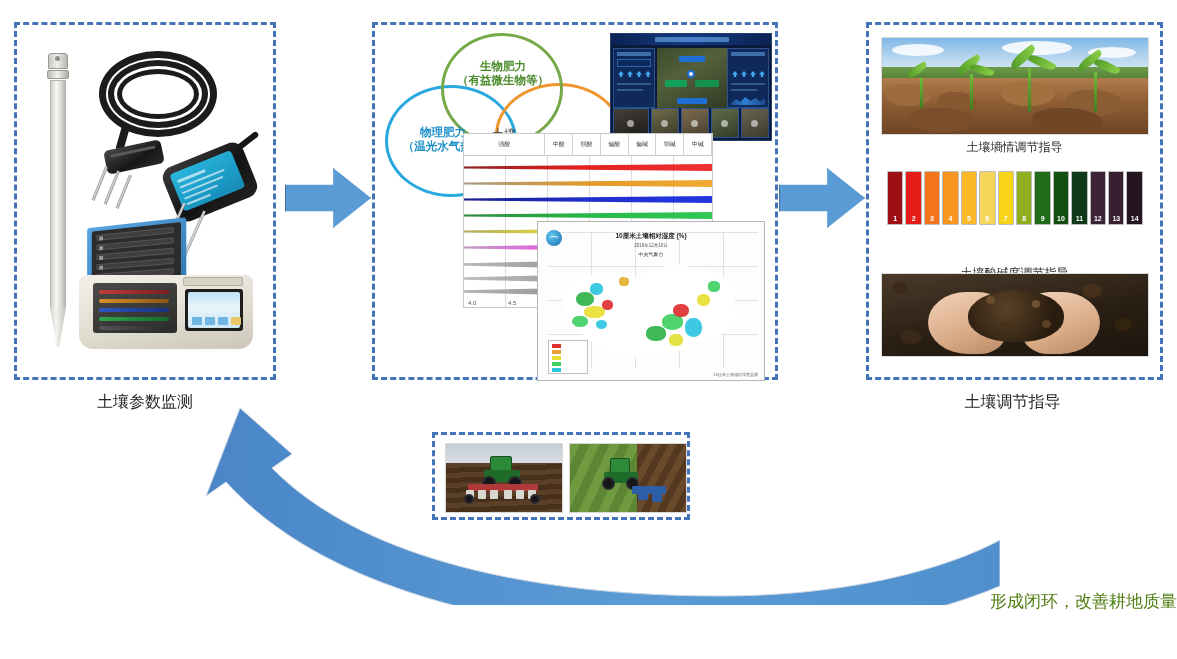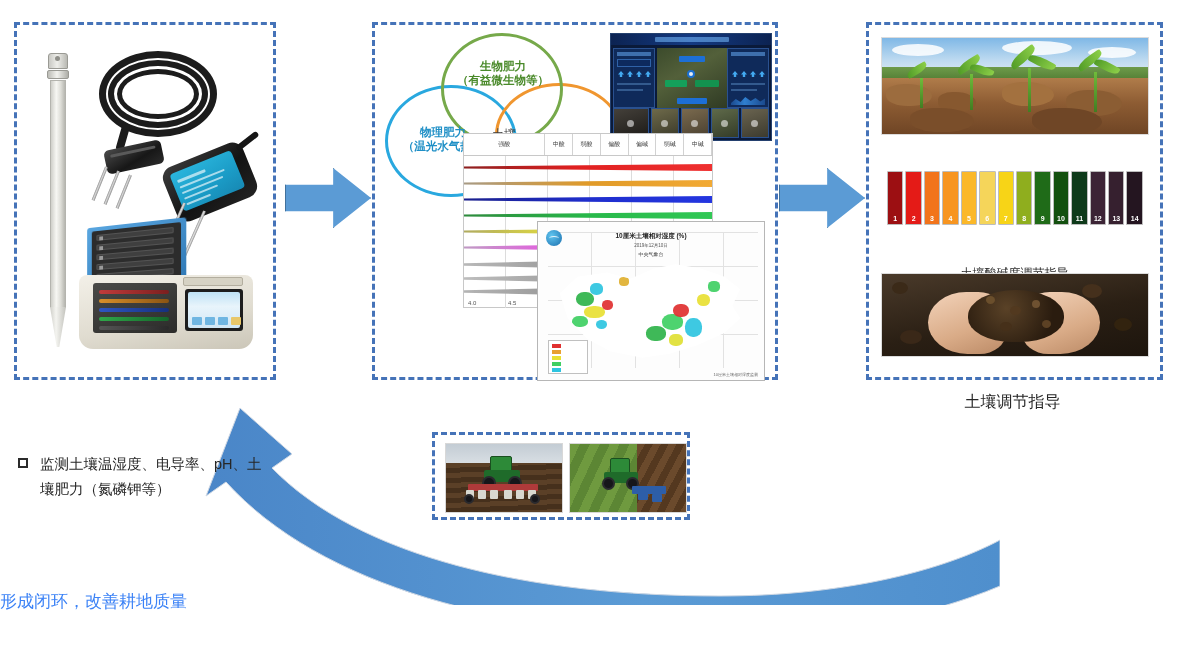--- a/index.html
+++ b/index.html
@@ -466,22 +466,22 @@
   .tr-cab  { position:absolute; background:#2d8a38; border:1px solid #1a4f1f; border-radius:2px; }
   .tr-wheel{ position:absolute; background:#16161a; border-radius:50%; border:2px solid #2a2a2e;}
   .tr-imp  { position:absolute; background:#b03a3a; border-radius:1px; }
   .tr-imp-blue { position:absolute; background:#2d5ea8; border-radius:1px; }
   .tr-row  { position:absolute; background:#d8d8d0; border-radius:1px; }
 
   
   #feedback-arrow { position: absolute; left: 200px; top: 390px; width: 800px; height: 215px; }
 
   #bottom-caption {
-    position: absolute; left: 0; width: 100%; top: 590px; text-align: left;
-    font-size: 17px; color: #3b82f6;
+    position: absolute; left: 0; width: 100%; top: 590px; text-align: right;
+    font-size: 17px; color: #4d7c0f;
   }
 
   
   #bullet-block { position: absolute; left: 18px; top: 452px; width: 250px; }
   .bullet-row { display: flex; align-items: flex-start; gap: 12px; }
   .bullet-marker {
     width: 10px; height: 10px; border: 2px solid #2b2b2b; margin-top: 6px; flex: 0 0 auto;
   }
   .bullet-text { font-size: 14.5px; line-height: 1.75; color: #262626; }
 </style>
@@ -561,20 +561,21 @@
                 <div class="btn"></div>
                 <div class="btn"></div>
                 <div class="btn"></div>
             </div>
           </div>
         </div>
       </div>
 
     </div>
   </div>
+  <div class="panel-caption" id="cap-left">土壤参数监测</div>
 
   <div class="block-arrow" id="arrow-1"></div>
 
   <div class="panel" id="panel-mid">
 
     <div class="venn">
       <div class="venn-circle vc-blue"></div>
       <div class="venn-circle vc-orange"></div>
       <div class="venn-circle vc-green"></div>
       <div class="venn-label" id="venn-bio">生物肥力<br>（有益微生物等）</div>
@@ -706,20 +707,21 @@
       <div class="leaf" style="left:88px;top:28px;width:24px;height:8px;transform:rotate(24deg);"></div>
       <div class="stem" style="left:146px;top:30px;height:44px;"></div>
       <div class="leaf" style="left:126px;top:14px;width:30px;height:10px;transform:rotate(-38deg);"></div>
       <div class="leaf" style="left:146px;top:20px;width:28px;height:9px;transform:rotate(28deg);"></div>
       <div class="stem" style="left:212px;top:34px;height:40px;"></div>
       <div class="leaf" style="left:194px;top:18px;width:28px;height:9px;transform:rotate(-34deg);"></div>
       <div class="leaf" style="left:212px;top:24px;width:26px;height:9px;transform:rotate(30deg);"></div>
       <div class="stem" style="left:38px;top:40px;height:30px;"></div>
       <div class="leaf" style="left:24px;top:28px;width:22px;height:8px;transform:rotate(-30deg);"></div>
     </div>
+    <div class="rp-caption" id="rcap-moisture">土壤墒情调节指导</div>
 
     <div class="ph-scale">
       <div class="ph-swatch" style="background:#9c0f12">
           <span>1</span>
         </div>
       <div class="ph-swatch" style="background:#e41b17">
           <span>2</span>
         </div>
       <div class="ph-swatch" style="background:#f2741b">
           <span>3</span>
@@ -823,22 +825,16 @@
              L 72 78
              C 160 168 330 206 520 206
              C 640 206 740 182 800 150
              L 800 196
              C 724 228 626 246 516 246
              C 306 246 120 196 26 92
              L 6 106
              Z" fill="url(#fbGrad)" stroke="#cfd8e4" stroke-width="1"></path>
   </svg>
 
-  <div id="bullet-block">
-    <div class="bullet-row">
-      <div class="bullet-marker"></div>
-      <div class="bullet-text">监测土壤温湿度、电导率、pH、土壤肥力（氮磷钾等）</div>
-    </div>
-  </div>
 
   <div id="bottom-caption">形成闭环，改善耕地质量</div>
 
 </div>
 
 </body></html>

